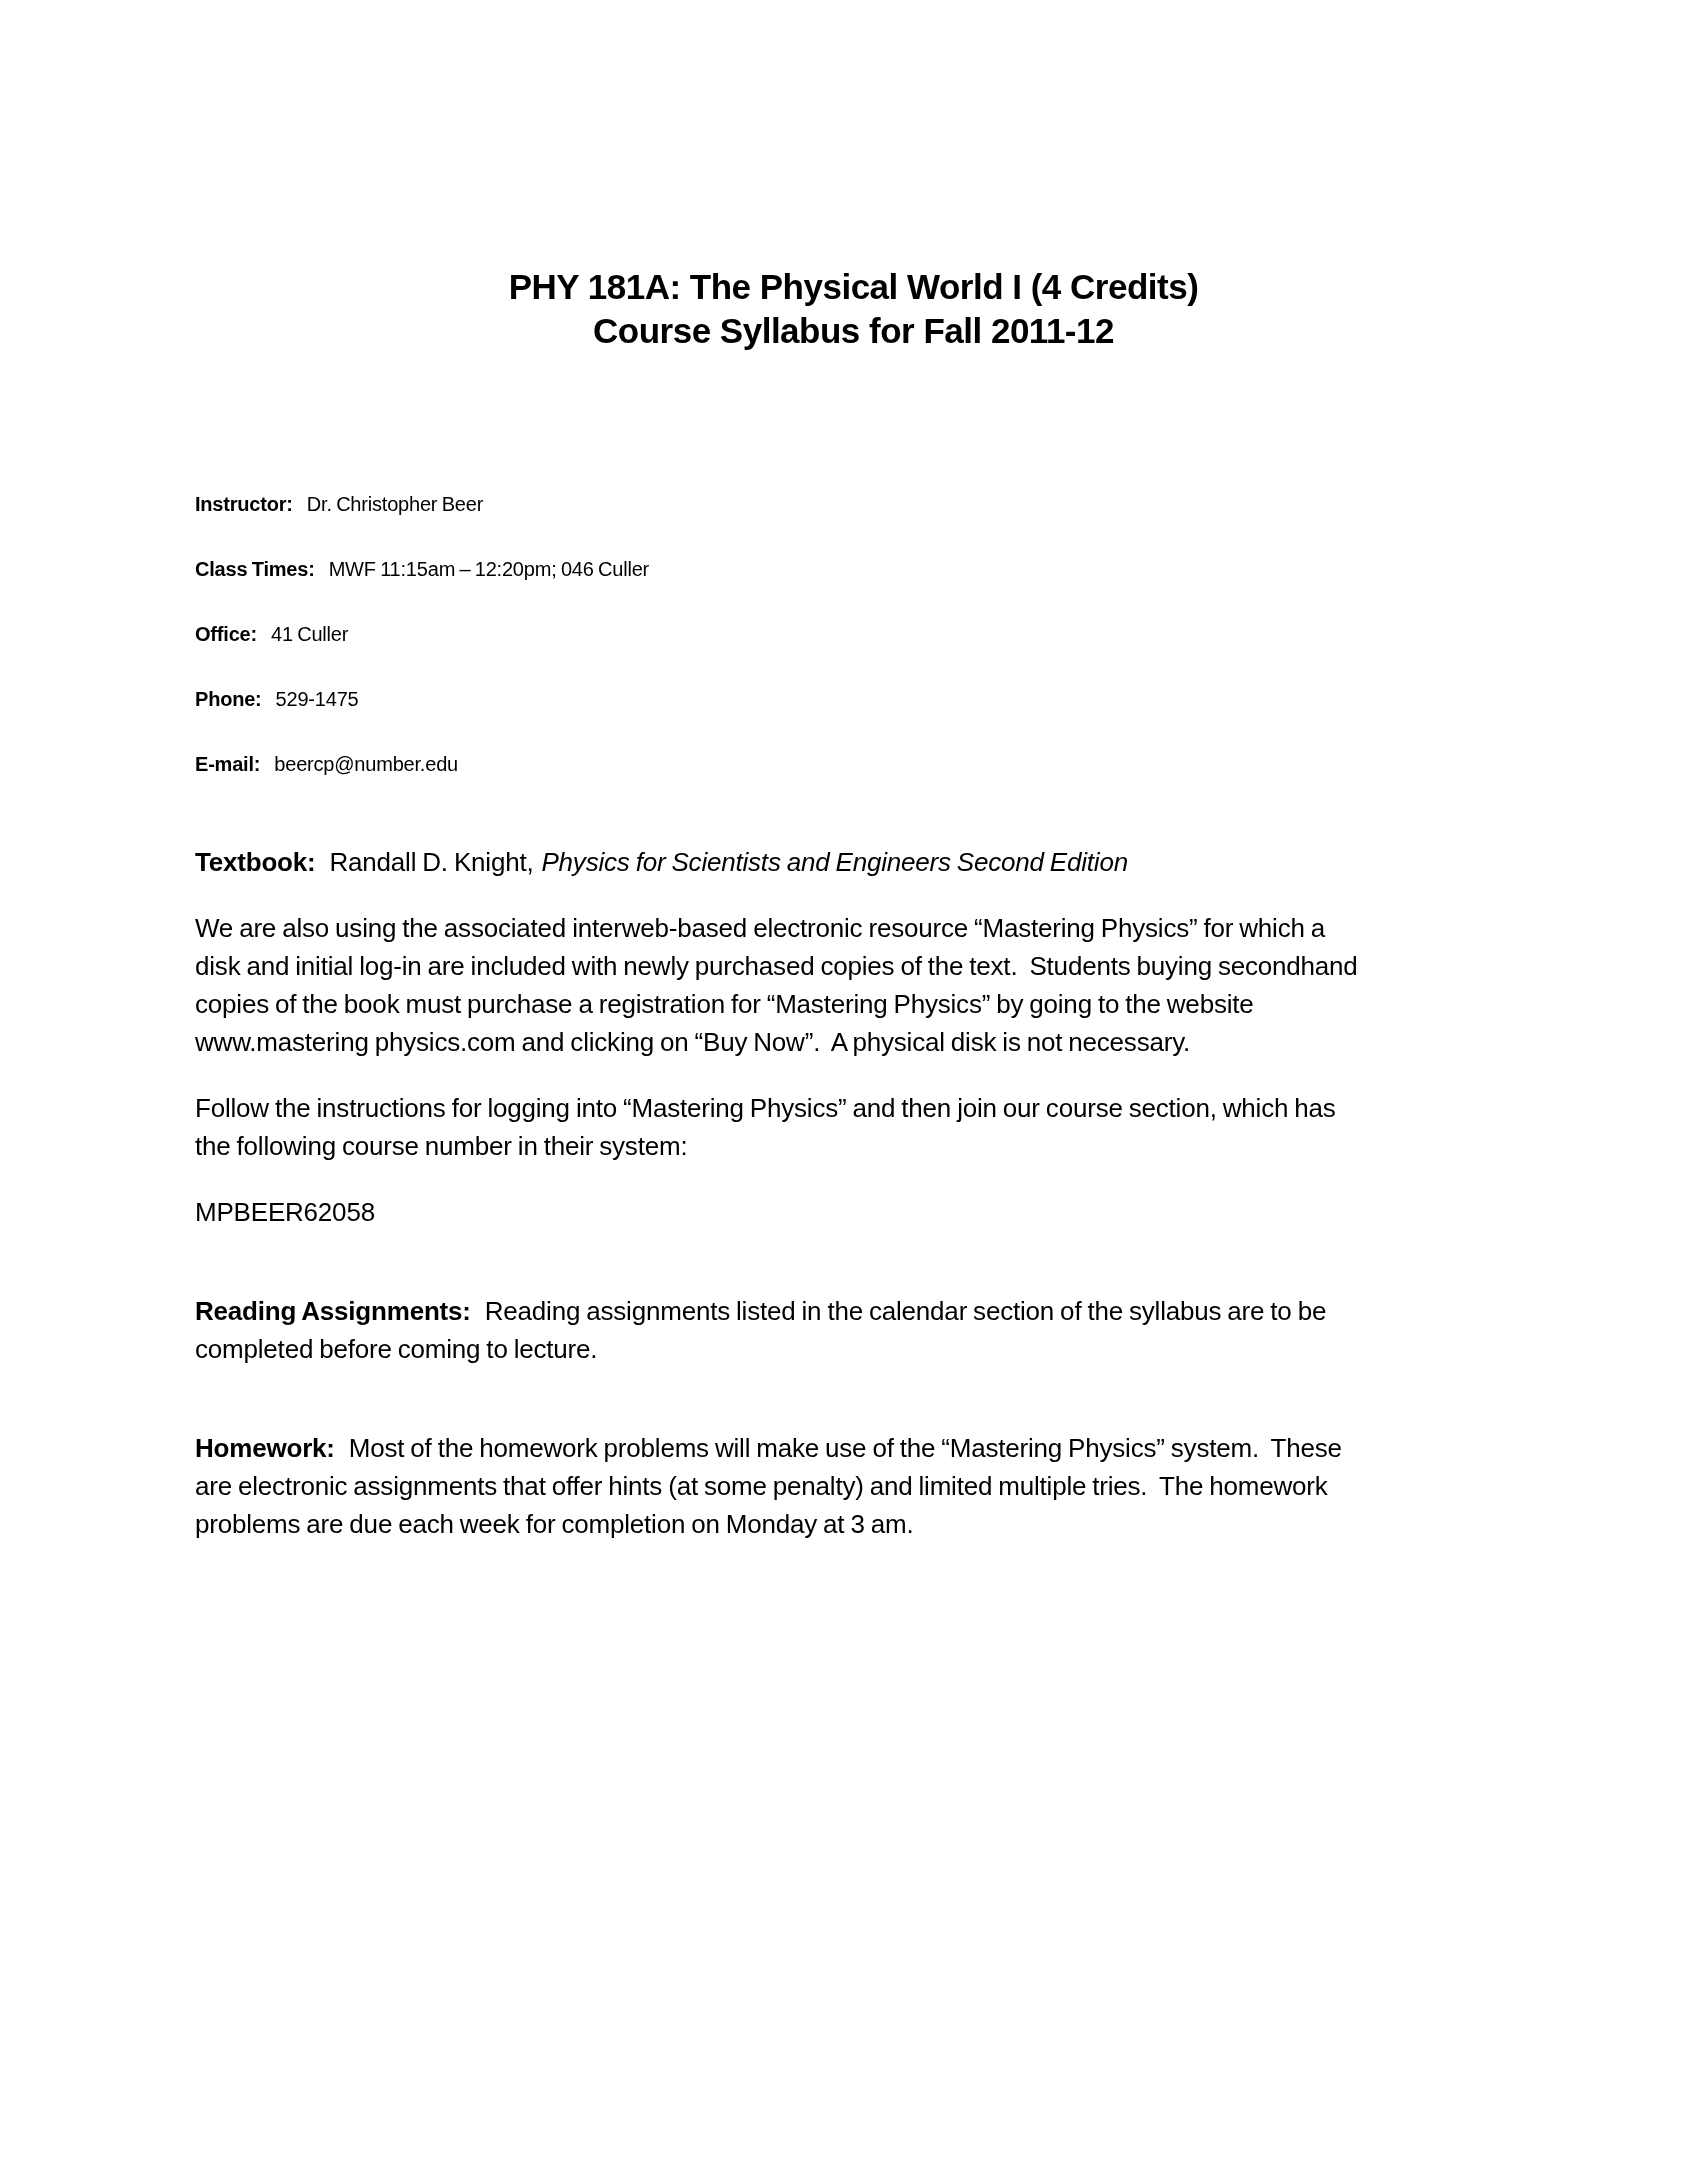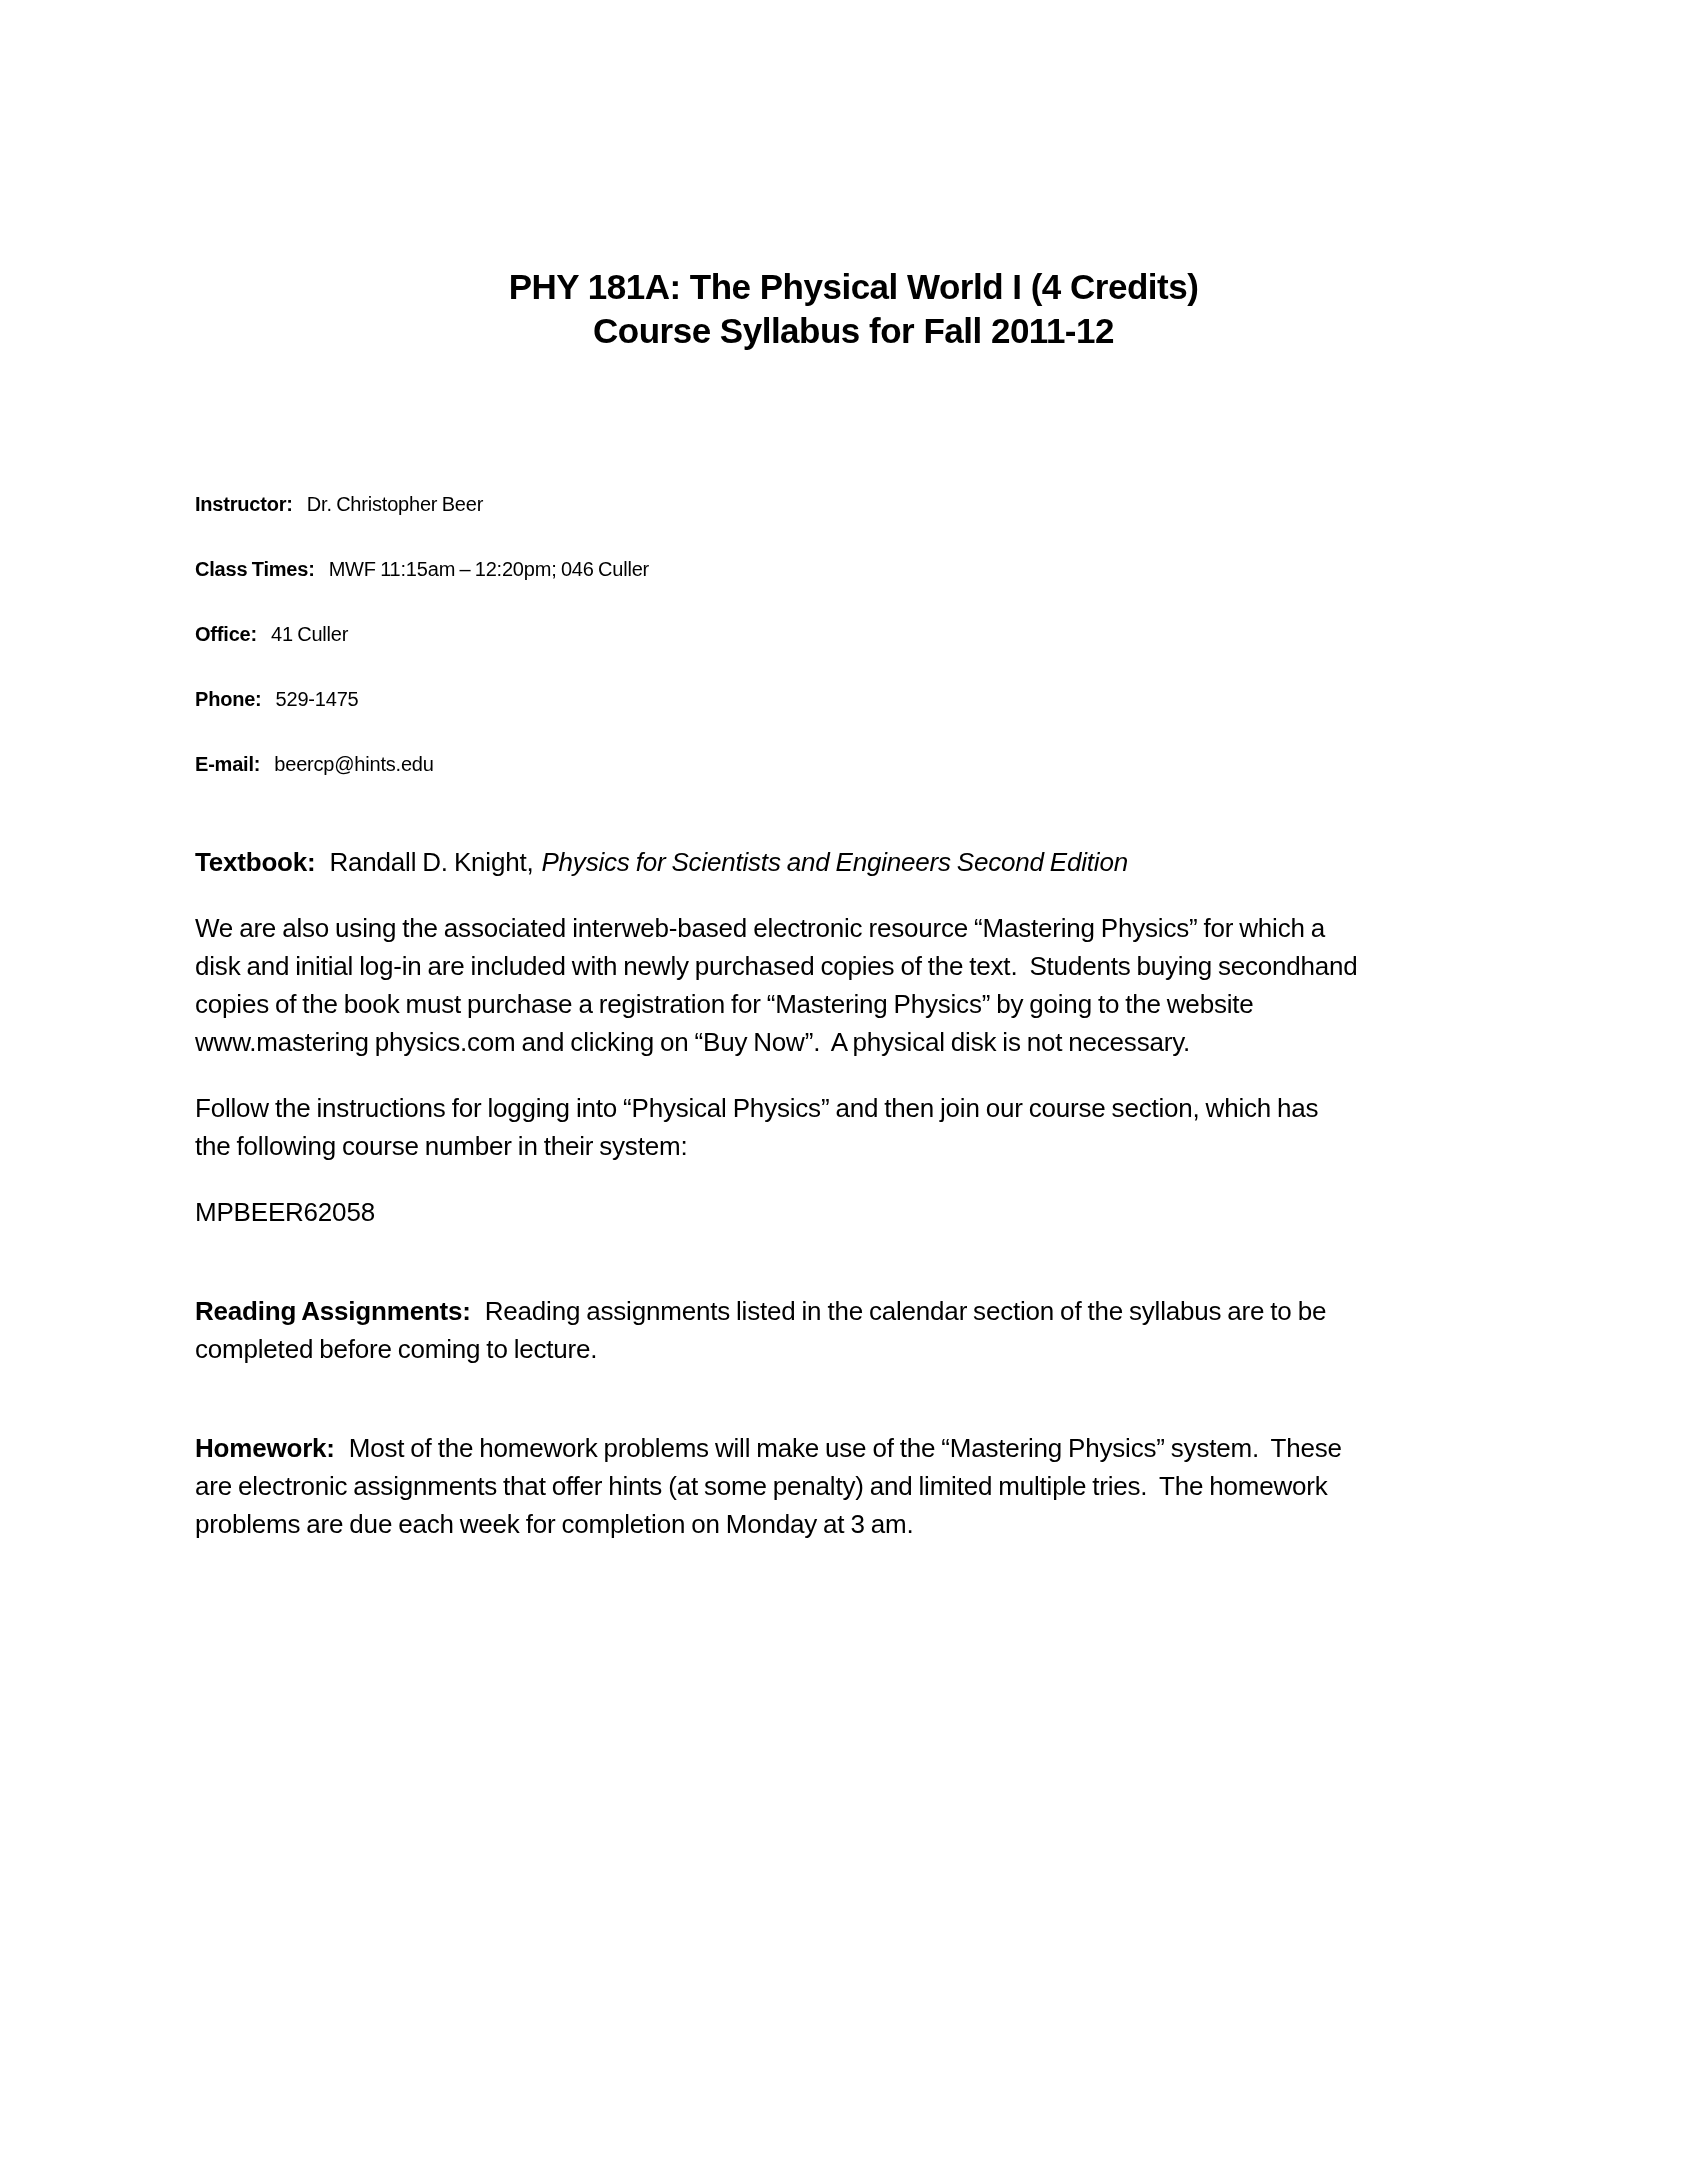--- a/index.html
+++ b/index.html
@@ -51,32 +51,32 @@
 <div class="page">
 
   <div class="title">PHY 181A:  The Physical World I (4 Credits)</div>
   <div class="subtitle">Course Syllabus for Fall 2011-12</div>
 
   <div class="info">
     <p><span class="b">Instructor:</span><span>Dr. Christopher Beer</span></p>
     <p><span class="b">Class Times:</span><span>MWF 11:15am – 12:20pm; 046 Culler</span></p>
     <p><span class="b">Office:</span><span>41 Culler</span></p>
     <p><span class="b">Phone:</span><span>529-1475</span></p>
-    <p><span class="b">E-mail:</span><span>beercp@hints.edu</span></p>
+    <p><span class="b">E-mail:</span><span>beercp@number.edu</span></p>
   </div>
 
   <p class="para mt-63"><span class="b">Textbook:</span><span class="author">Randall D. Knight,</span><span class="i">Physics for Scientists and Engineers Second Edition</span></p>
 
 
   <p class="para">We are also using the associated interweb-based electronic resource “Mastering Physics” for which a
 disk and initial log-in are included with newly purchased copies of the text.  Students buying secondhand
 copies of the book must purchase a registration for “Mastering Physics” by going to the website
 www.mastering physics.com and clicking on “Buy Now”.  A physical disk is not necessary.</p>
 
-  <p class="para">Follow the instructions for logging into “Physical Physics” and then join our course section, which has
+  <p class="para">Follow the instructions for logging into “Mastering Physics” and then join our course section, which has
 the following course number in their system:</p>
 
   <p class="para">MPBEER62058</p>
 
   <p class="para mt-62"><span class="b">Reading Assignments:</span><span>Reading assignments listed in the calendar section of the syllabus are to be
 completed before coming to lecture.</span></p>
 
 
   <p class="para mt-62"><span class="b">Homework:</span><span>Most of the homework problems will make use of the “Mastering Physics” system.  These
 are electronic assignments that offer hints (at some penalty) and limited multiple tries.  The homework

